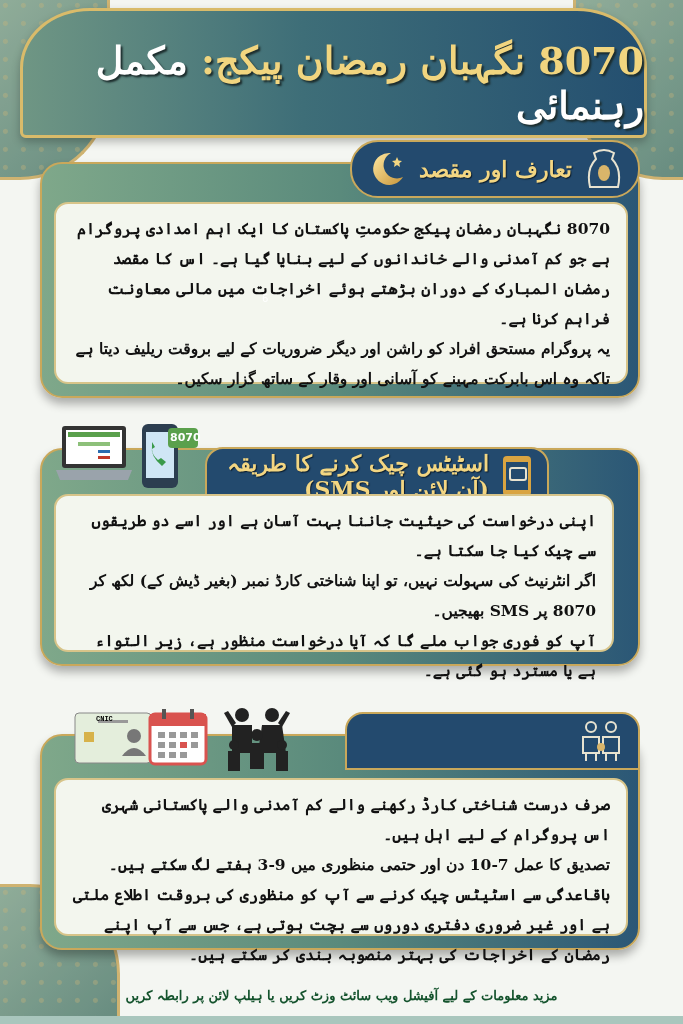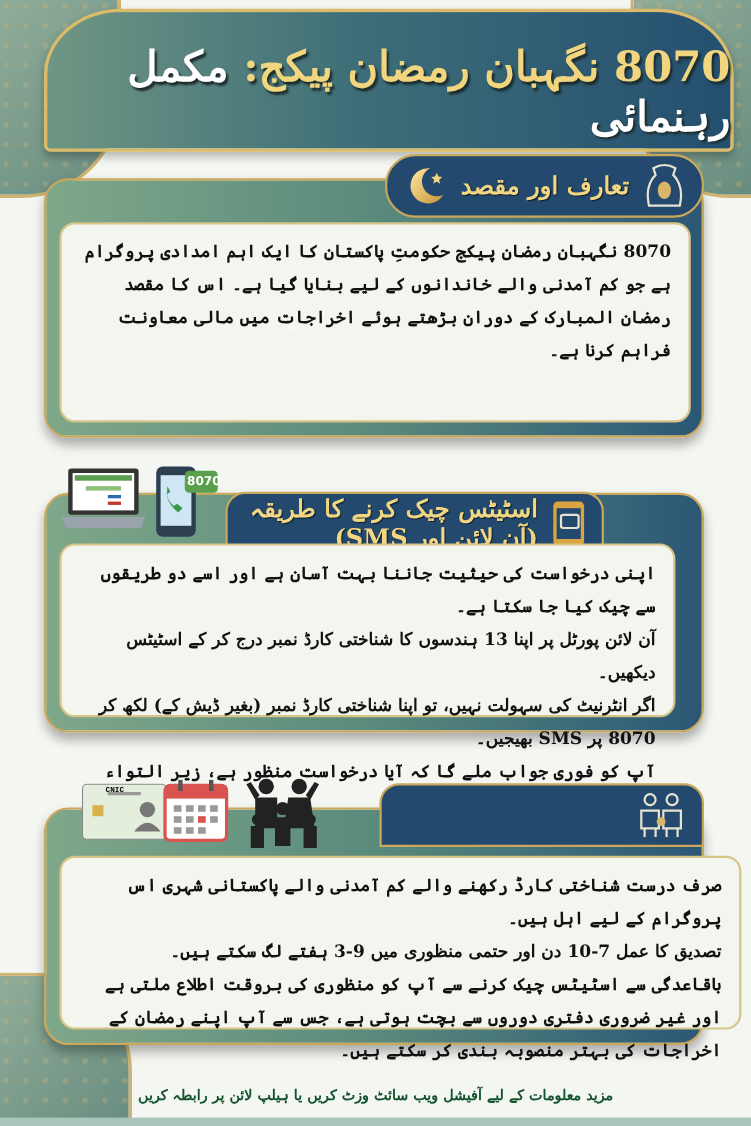--- a/index.html
+++ b/index.html
@@ -14,21 +14,21 @@
     background:
       radial-gradient(circle at 30% 30%, rgba(196,170,100,.35) 0 2px, transparent 3px) 0 0/18px 18px,
       linear-gradient(135deg, #7fa08a, #4f7a6c);
     opacity: .85;
   }
   .corner-tl { left: 0; top: 0; border-bottom-right-radius: 90px; border-right: 3px solid #c9a85b; border-bottom: 3px solid #c9a85b; }
   .corner-tr { right: 0; top: 0; border-bottom-left-radius: 90px; border-left: 3px solid #c9a85b; border-bottom: 3px solid #c9a85b; }
   .corner-bl { left: 0; bottom: 0; height: 140px; width: 120px; border-top-right-radius: 90px; border-right: 3px solid #c9a85b; border-top: 3px solid #c9a85b; }
 
   .title-banner {
-    position: absolute; left: 40px; top: 8px; width: 627px; height: 130px;
+    position: absolute; left: 20px; top: 8px; width: 627px; height: 130px;
     background: linear-gradient(90deg, #6f9684 0%, #3e6e78 45%, #244f70 100%);
     border: 3px solid #d9bb6a;
     border-radius: 70px 70px 6px 6px / 60px 60px 6px 6px;
     box-shadow: 0 4px 8px rgba(0,0,0,.25);
     display: flex; align-items: center; justify-content: center;
     direction: rtl;
   }
   .title-text {
     font-family: "DejaVu Serif", serif;
     font-size: 38px; font-weight: bold;
@@ -118,20 +118,21 @@
   <span class="card-header-title">تعارف اور مقصد</span>
   <span class="icon-box">
     <svg width="40" height="44" viewBox="0 0 40 44">
       <path d="M10 6 Q20 0 30 6 L28 12 Q38 22 34 40 L6 40 Q2 22 12 12 Z" fill="none" stroke="#e8e3d0" stroke-width="2"></path>
       <ellipse cx="20" cy="26" rx="6" ry="8" fill="#d9b56a"></ellipse>
     </svg>
   </span>
 </div>
 <div class="card-body" style="left:54px;top:202px;width:574px;height:182px;">
   <p>8070 نگہبان رمضان پیکج حکومتِ پاکستان کا ایک اہم امدادی پروگرام ہے جو کم آمدنی والے خاندانوں کے لیے بنایا گیا ہے۔ اس کا مقصد رمضان المبارک کے دوران بڑھتے ہوئے اخراجات میں مالی معاونت فراہم کرنا ہے۔</p>
+  <p>یہ پروگرام مستحق افراد کو راشن اور دیگر ضروریات کے لیے بروقت ریلیف دیتا ہے تاکہ وہ اس بابرکت مہینے کو آسانی اور وقار کے ساتھ گزار سکیں۔</p>
 </div>
 <span class="marker">6</span>
 
 <div class="card-back" style="top:448px;height:218px;"></div>
 <div class="icon-box" style="position:absolute;left:54px;top:424px;">
   <svg width="80" height="58" viewBox="0 0 80 58">
     <rect x="8" y="2" width="64" height="42" rx="3" fill="#333"></rect>
     <rect x="12" y="6" width="56" height="34" fill="#fff"></rect>
     <rect x="14" y="8" width="52" height="5" fill="#5aa04c"></rect>
     <rect x="24" y="18" width="32" height="4" fill="#8dc07a"></rect>
@@ -154,21 +155,20 @@
   <span class="icon-box">
     <svg width="32" height="44" viewBox="0 0 32 44">
       <rect x="2" y="2" width="28" height="40" rx="4" fill="#d9a441"></rect>
       <rect x="5" y="8" width="22" height="28" fill="#234a6e"></rect>
       <rect x="9" y="14" width="16" height="12" rx="2" fill="none" stroke="#e8e3d0" stroke-width="2"></rect>
     </svg>
   </span>
 </div>
 <div class="card-body" style="left:54px;top:494px;width:560px;height:158px;">
   <p>اپنی درخواست کی حیثیت جاننا بہت آسان ہے اور اسے دو طریقوں سے چیک کیا جا سکتا ہے۔</p>
-  <p>آن لائن پورٹل پر اپنا 13 ہندسوں کا شناختی کارڈ نمبر درج کر کے اسٹیٹس دیکھیں۔</p>
   <p>اگر انٹرنیٹ کی سہولت نہیں، تو اپنا شناختی کارڈ نمبر (بغیر ڈیش کے) لکھ کر 8070 پر SMS بھیجیں۔</p>
   <p>آپ کو فوری جواب ملے گا کہ آیا درخواست منظور ہے، زیر التواء ہے یا مسترد ہو گئی ہے۔</p>
 </div>
 
 <div class="card-back" style="top:734px;height:216px;"></div>
 <div class="icon-box" style="position:absolute;left:74px;top:712px;font-family:Liberation Mono, monospace;">
   <svg width="78" height="52" viewBox="0 0 78 52">
     <rect x="1" y="1" width="76" height="50" rx="4" fill="#e4eedc" stroke="#888"></rect>
     <rect x="10" y="20" width="10" height="10" fill="#d7b24a"></rect>
     <circle cx="60" cy="24" r="7" fill="#777"></circle>
@@ -223,20 +223,20 @@
         <circle cx="13" cy="8" r="5"></circle>
           <path d="M5 18 h16 v16 h-16z"></path>
         <circle cx="33" cy="8" r="5"></circle>
           <path d="M25 18 h16 v16 h-16z"></path>
         <path d="M8 34 v8 M18 34 v8 M28 34 v8 M38 34 v8"></path>
       </g>
       <circle cx="23" cy="28" r="4" fill="#d9b56a"></circle>
     </svg>
   </span>
 </div>
-<div class="card-body" style="left:54px;top:778px;width:620px;height:158px;">
+<div class="card-body" style="left:54px;top:778px;width:574px;height:158px;">
   <p>صرف درست شناختی کارڈ رکھنے والے کم آمدنی والے پاکستانی شہری اس پروگرام کے لیے اہل ہیں۔</p>
   <p>تصدیق کا عمل 7-10 دن اور حتمی منظوری میں 9-3 ہفتے لگ سکتے ہیں۔</p>
   <p>باقاعدگی سے اسٹیٹس چیک کرنے سے آپ کو منظوری کی بروقت اطلاع ملتی ہے اور غیر ضروری دفتری دوروں سے بچت ہوتی ہے، جس سے آپ اپنے رمضان کے اخراجات کی بہتر منصوبہ بندی کر سکتے ہیں۔</p>
 </div>
 
 <div class="footer-text">مزید معلومات کے لیے آفیشل ویب سائٹ وزٹ کریں یا ہیلپ لائن پر رابطہ کریں</div>
 <div class="bottom-strip"></div>
 
 </body></html>

